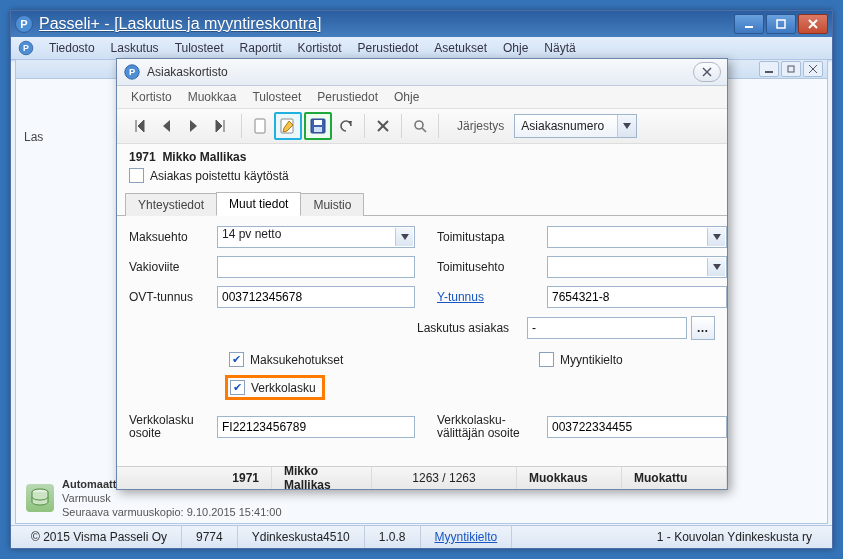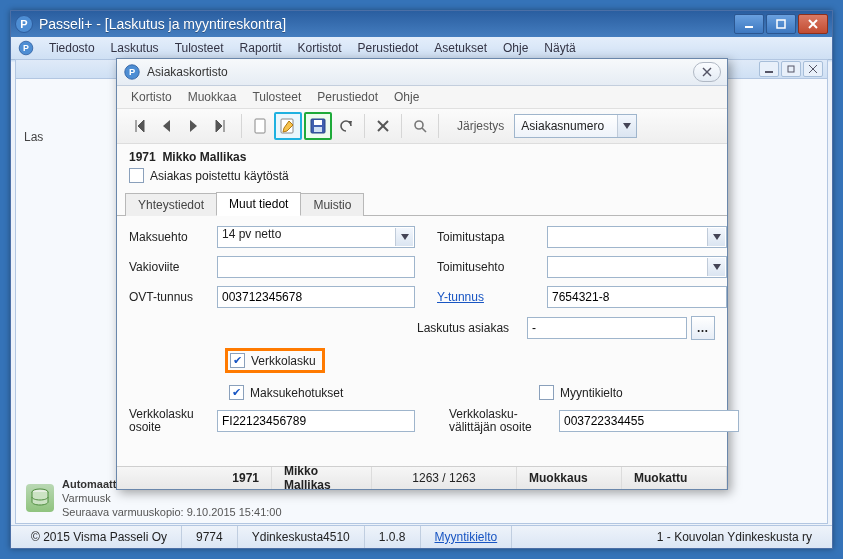--- a/index.html
+++ b/index.html
@@ -3,21 +3,21 @@
 <meta charset="utf-8">
 <style>
   html, body { margin:0; padding:0; font-family:"Segoe UI",Tahoma,Arial,sans-serif; font-size:12px; }
   body { background:#3573b8; width:843px; height:559px; overflow:hidden; position:relative; color:#222; }
   
   .outer-window { position:absolute; left:10px; top:10px; right:10px; bottom:10px;
                   background:linear-gradient(to bottom,#a9c8ee 0%,#cfe0f4 50px,#ecf2fa 51px,#ecf2fa 100%);
                   border:1px solid #4b6fa6; box-shadow:0 0 6px rgba(0,0,0,.35); }
   .titlebar { height:26px; display:flex; align-items:center; background:linear-gradient(to bottom,#2a5ea0,#447dbf); color:#fff; padding:0 4px; }
   .app-icon { width:16px; height:16px; background:#4e8ed4; border-radius:50%; display:flex; align-items:center; justify-content:center; font-weight:bold; font-size:11px; color:#fff; border:1px solid #2d5d9e; margin-right:6px; }
-  .title-text { flex:1; font-weight:normal; text-shadow:0 1px 0 rgba(0,0,0,.3); font-size:14px; }
+  .title-text { flex:1; font-weight:normal; text-shadow:0 1px 0 rgba(0,0,0,.3); font-size:16px;text-decoration:underline; }
   .win-buttons { display:flex; }
   .win-btn { width:28px; height:18px; margin-left:2px; background:linear-gradient(#69a0df,#3d78c0); border:1px solid #2b5690; border-radius:2px; display:flex; align-items:center; justify-content:center; }
   .win-btn svg { pointer-events:none; }
   .win-btn.close { background:linear-gradient(#db7a65,#c24c32); border-color:#8e2f1b; }
 
   
   .menubar { height:22px; display:flex; align-items:center; padding:0 6px; background:linear-gradient(to bottom,#e4eefb,#cfe0f4); border-bottom:1px solid #a7bed9; }
   .menubar .item { padding:2px 8px; color:#334; }
   .mdi-frame { position:absolute; left:4px; top:48px; right:4px; bottom:24px; background:#f6f9fd; border:1px solid #b2c6e1; }
   .mdi-titlebar { height:18px; background:linear-gradient(#dfeaf8,#cfe0f4); display:flex; align-items:center; justify-content:flex-end; padding:0 4px; border-bottom:1px solid #b2c6e1; }
@@ -331,41 +331,41 @@
 
     <div class="row">
       <div class="col" style="width:300px;"></div>
       <div class="col">
           <span class="lbl2">Laskutus asiakas</span>
         <input class="input w150" value="-" style="">
         <span class="ellipsis-btn">…</span>
       </div>
     </div>
 
+    <div class="row" style="margin-top:12px;">
+      <div class="col" style="margin-left:100px; width:210px;">
+        <span class="chkbox checked"></span>
+        <span style="margin-left:6px">Maksukehotukset</span>
+      </div>
+      <div class="col" style="margin-left:100px;">
+        <span class="chkbox"></span>
+        <span style="margin-left:6px">Myyntikielto</span>
+      </div>
+    </div>
+
     <div class="row">
       <div class="col" style="margin-left:96px;">
         <span class="hl-verkkolasku-wrap">
           <span class="chkbox checked"></span>
           <span>Verkkolasku</span>
         </span>
       </div>
     </div>
 
-    <div class="row" style="margin-top:12px;">
-      <div class="col" style="margin-left:100px; width:210px;">
-        <span class="chkbox checked"></span>
-        <span style="margin-left:6px">Maksukehotukset</span>
-      </div>
-      <div class="col" style="margin-left:100px;">
-        <span class="chkbox"></span>
-        <span style="margin-left:6px">Myyntikielto</span>
-      </div>
-    </div>
-
-    <div class="row" style="margin-top:8px;gap:12px;">
+    <div class="row" style="margin-top:14px;">
       <div class="col">
           <span class="lbl" style="width:88px; line-height:13px;">Verkkolasku osoite</span>
         <input class="input w188" value="FI22123456789" style="">
       </div>
       <div class="col" style="margin-left:22px;">
           <span class="lbl2" style="line-height:13px;">Verkkolasku-välittäjän osoite</span>
         <input class="input w170" value="003722334455" style="">
       </div>
     </div>
   </div>

